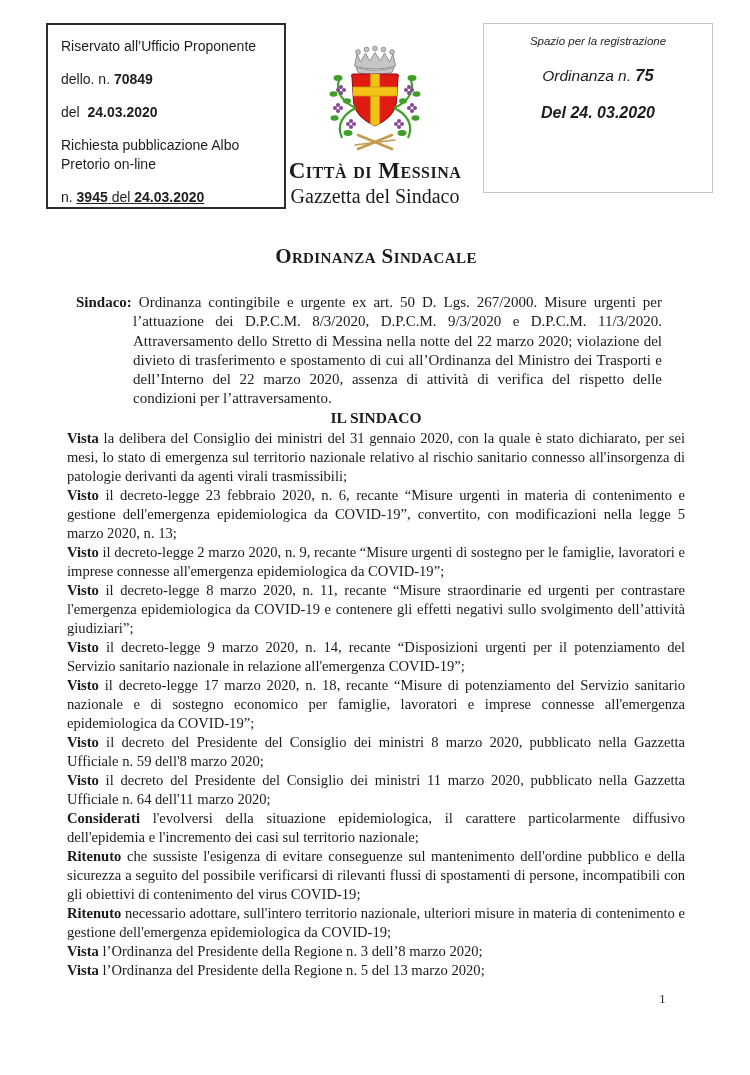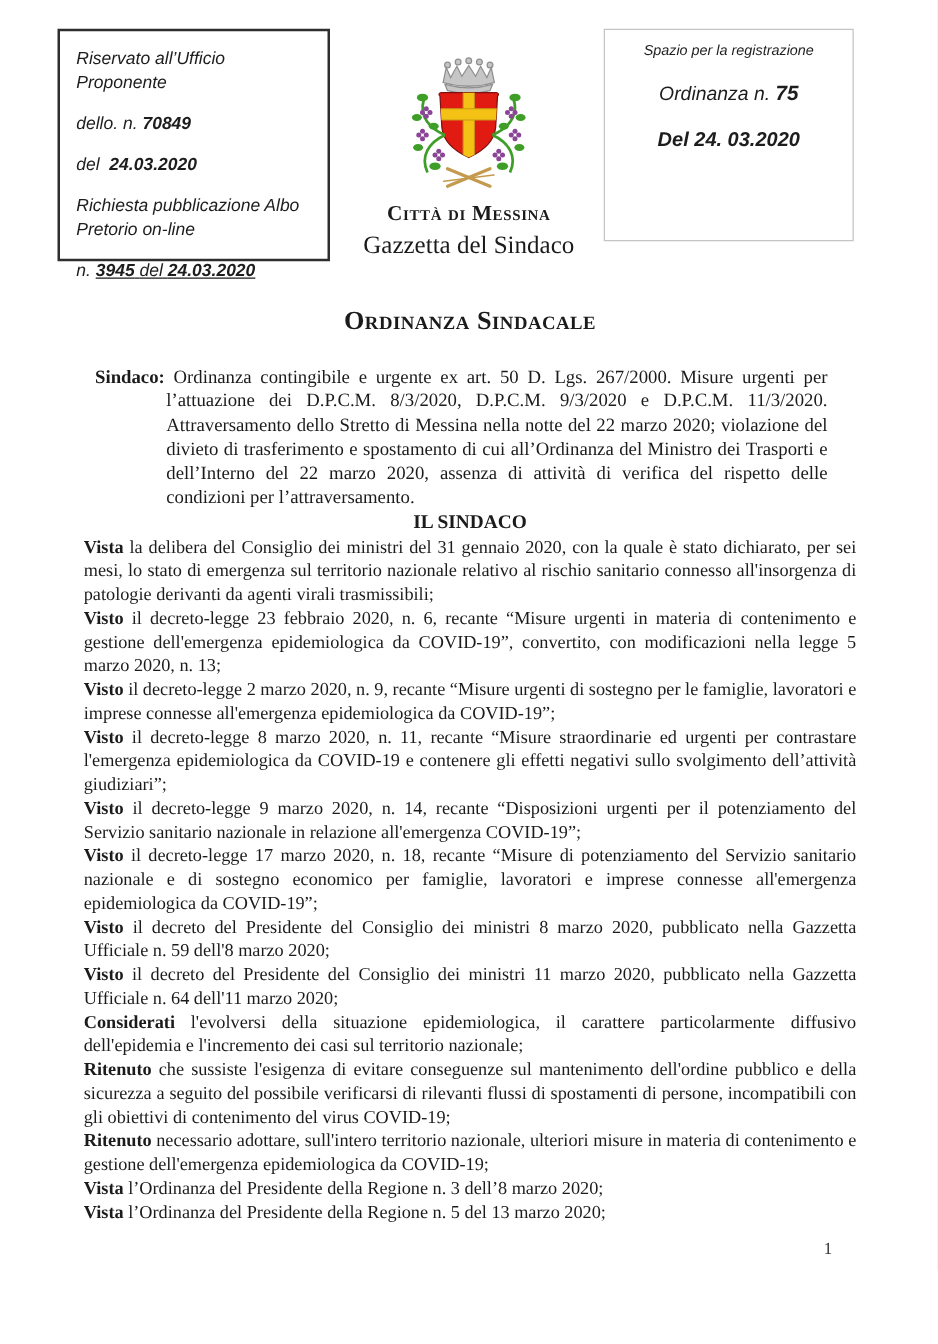--- a/index.html
+++ b/index.html
@@ -7,44 +7,44 @@
     --c-vine:#3f9e28; --c-grape:#8a4596; --c-branch:#c49a4e;
   }
   html,body{margin:0;padding:0;background:#e9e9e9;}
   .page{
     position:relative;width:750px;height:1075px;background:#ffffff;
     font-family:"Liberation Serif",serif;color:#1b1b1b;overflow:hidden;
     margin:0 auto;
   }
   
   .box-left{
-    position:absolute;left:46px;top:23px;width:218px;height:186px;
+    position:absolute;left:46px;top:23px;width:240px;height:186px;
     border:2px solid #2e2e2e;box-sizing:border-box;padding:12px 10px 8px 13px;
-    font-family:"Liberation Sans",sans-serif;font-style:italic;font-size:14px;
+    font-family:"Liberation Sans",sans-serif;font-size:14px;
     color:#1d1d1d;
   }
   .box-left p{margin:0 0 14px;line-height:19px;}
   .box-left p:last-child{margin:3px 0 0;}
   .box-left b{font-weight:bold;}
   .u{text-decoration:underline;}
   .box-right{
-    position:absolute;left:483px;top:23px;width:200px;height:170px;
+    position:absolute;left:483px;top:23px;width:230px;height:170px;
     border:1px solid #c4c4c4;box-sizing:border-box;text-align:center;
     font-family:"Liberation Sans",sans-serif;font-style:italic;color:#1d1d1d;
     padding-top:11px;
   }
   .reg-title{font-size:11.5px;margin:0 0 19px;}
   .reg-ord{font-size:15.5px;margin:0 0 19px;}
   .reg-ord b{font-size:16.5px;}
   .reg-date{font-size:16px;font-weight:bold;margin:0;}
   
   .crest-block{position:absolute;left:240px;top:45px;width:270px;text-align:center;}
   .crest-block svg{display:block;margin:0 auto;}
   .city{
-    font-weight:bold;font-size:17px;font-variant:small-caps;
+    font-weight:bold;font-size:23px;font-variant:small-caps;
     letter-spacing:0.5px;margin:1px 0 0;line-height:26px;
   }
   .office{font-size:20px;margin:0;line-height:24px;}
   
   .main{position:absolute;left:67px;top:238px;width:618px;}
   .doc-title{
     text-align:center;font-size:21px;font-weight:bold;font-variant:small-caps;
     letter-spacing:0.4px;margin:6px 0 24px;
   }
   .oggetto{

